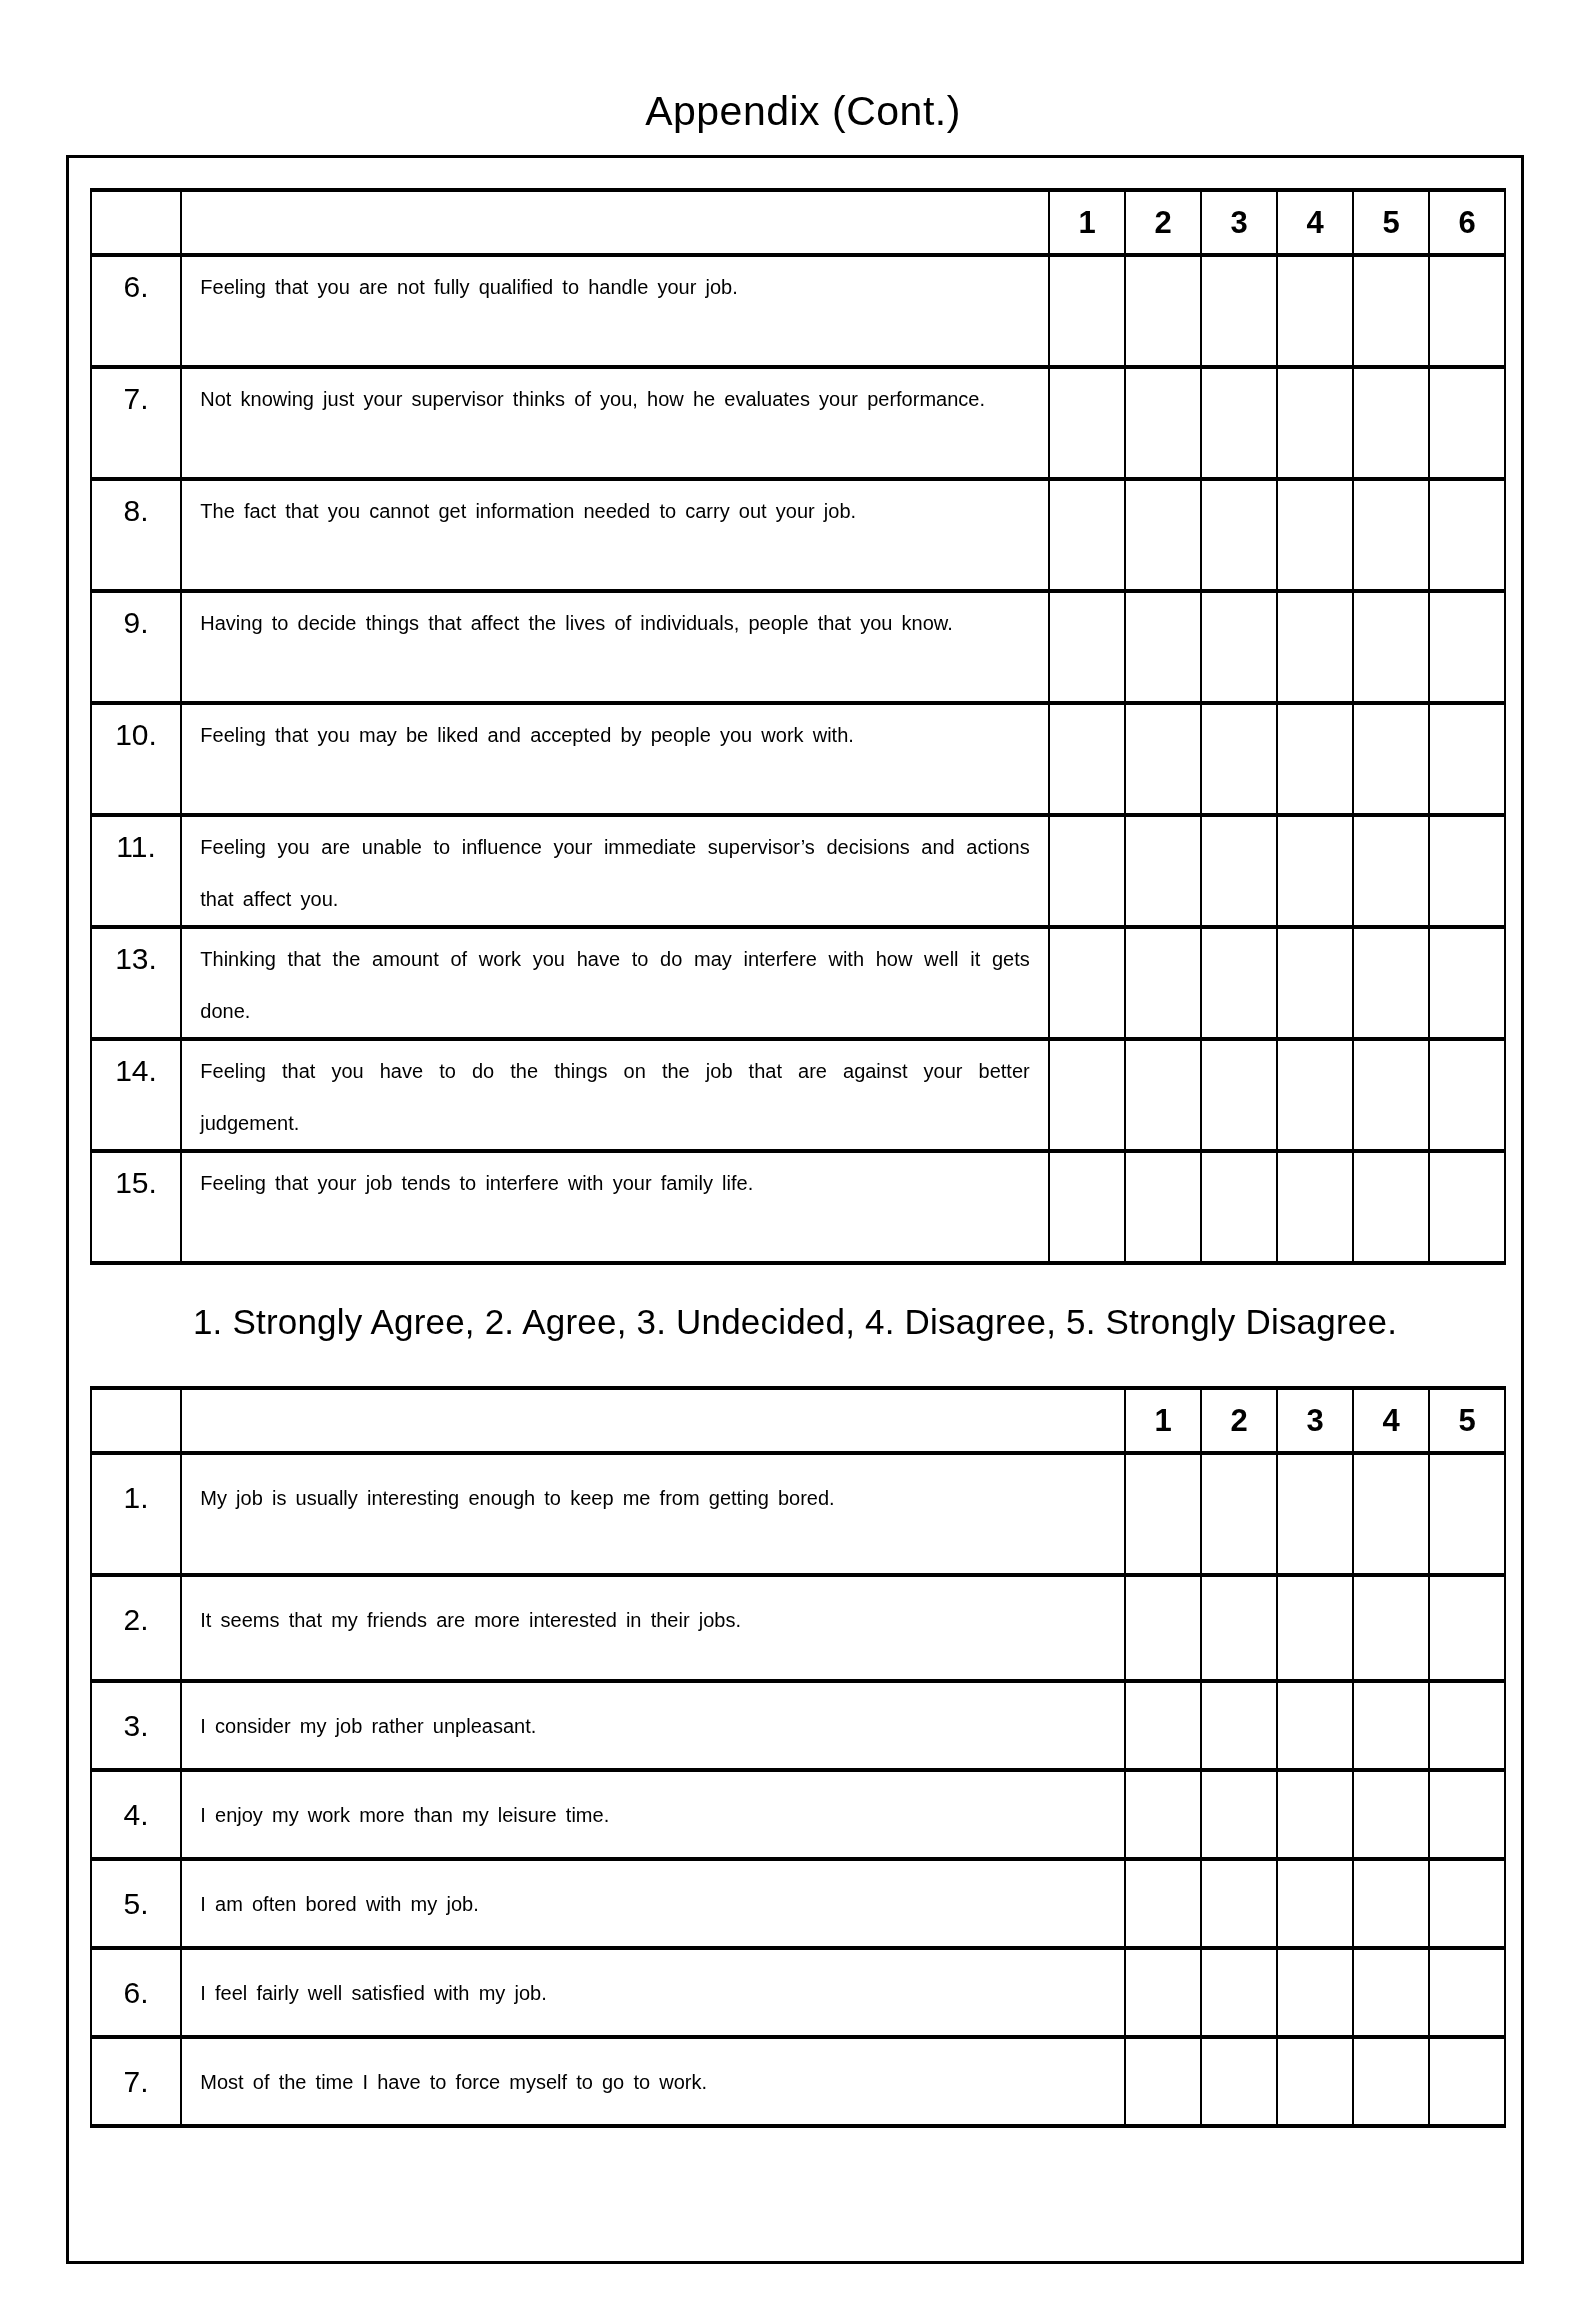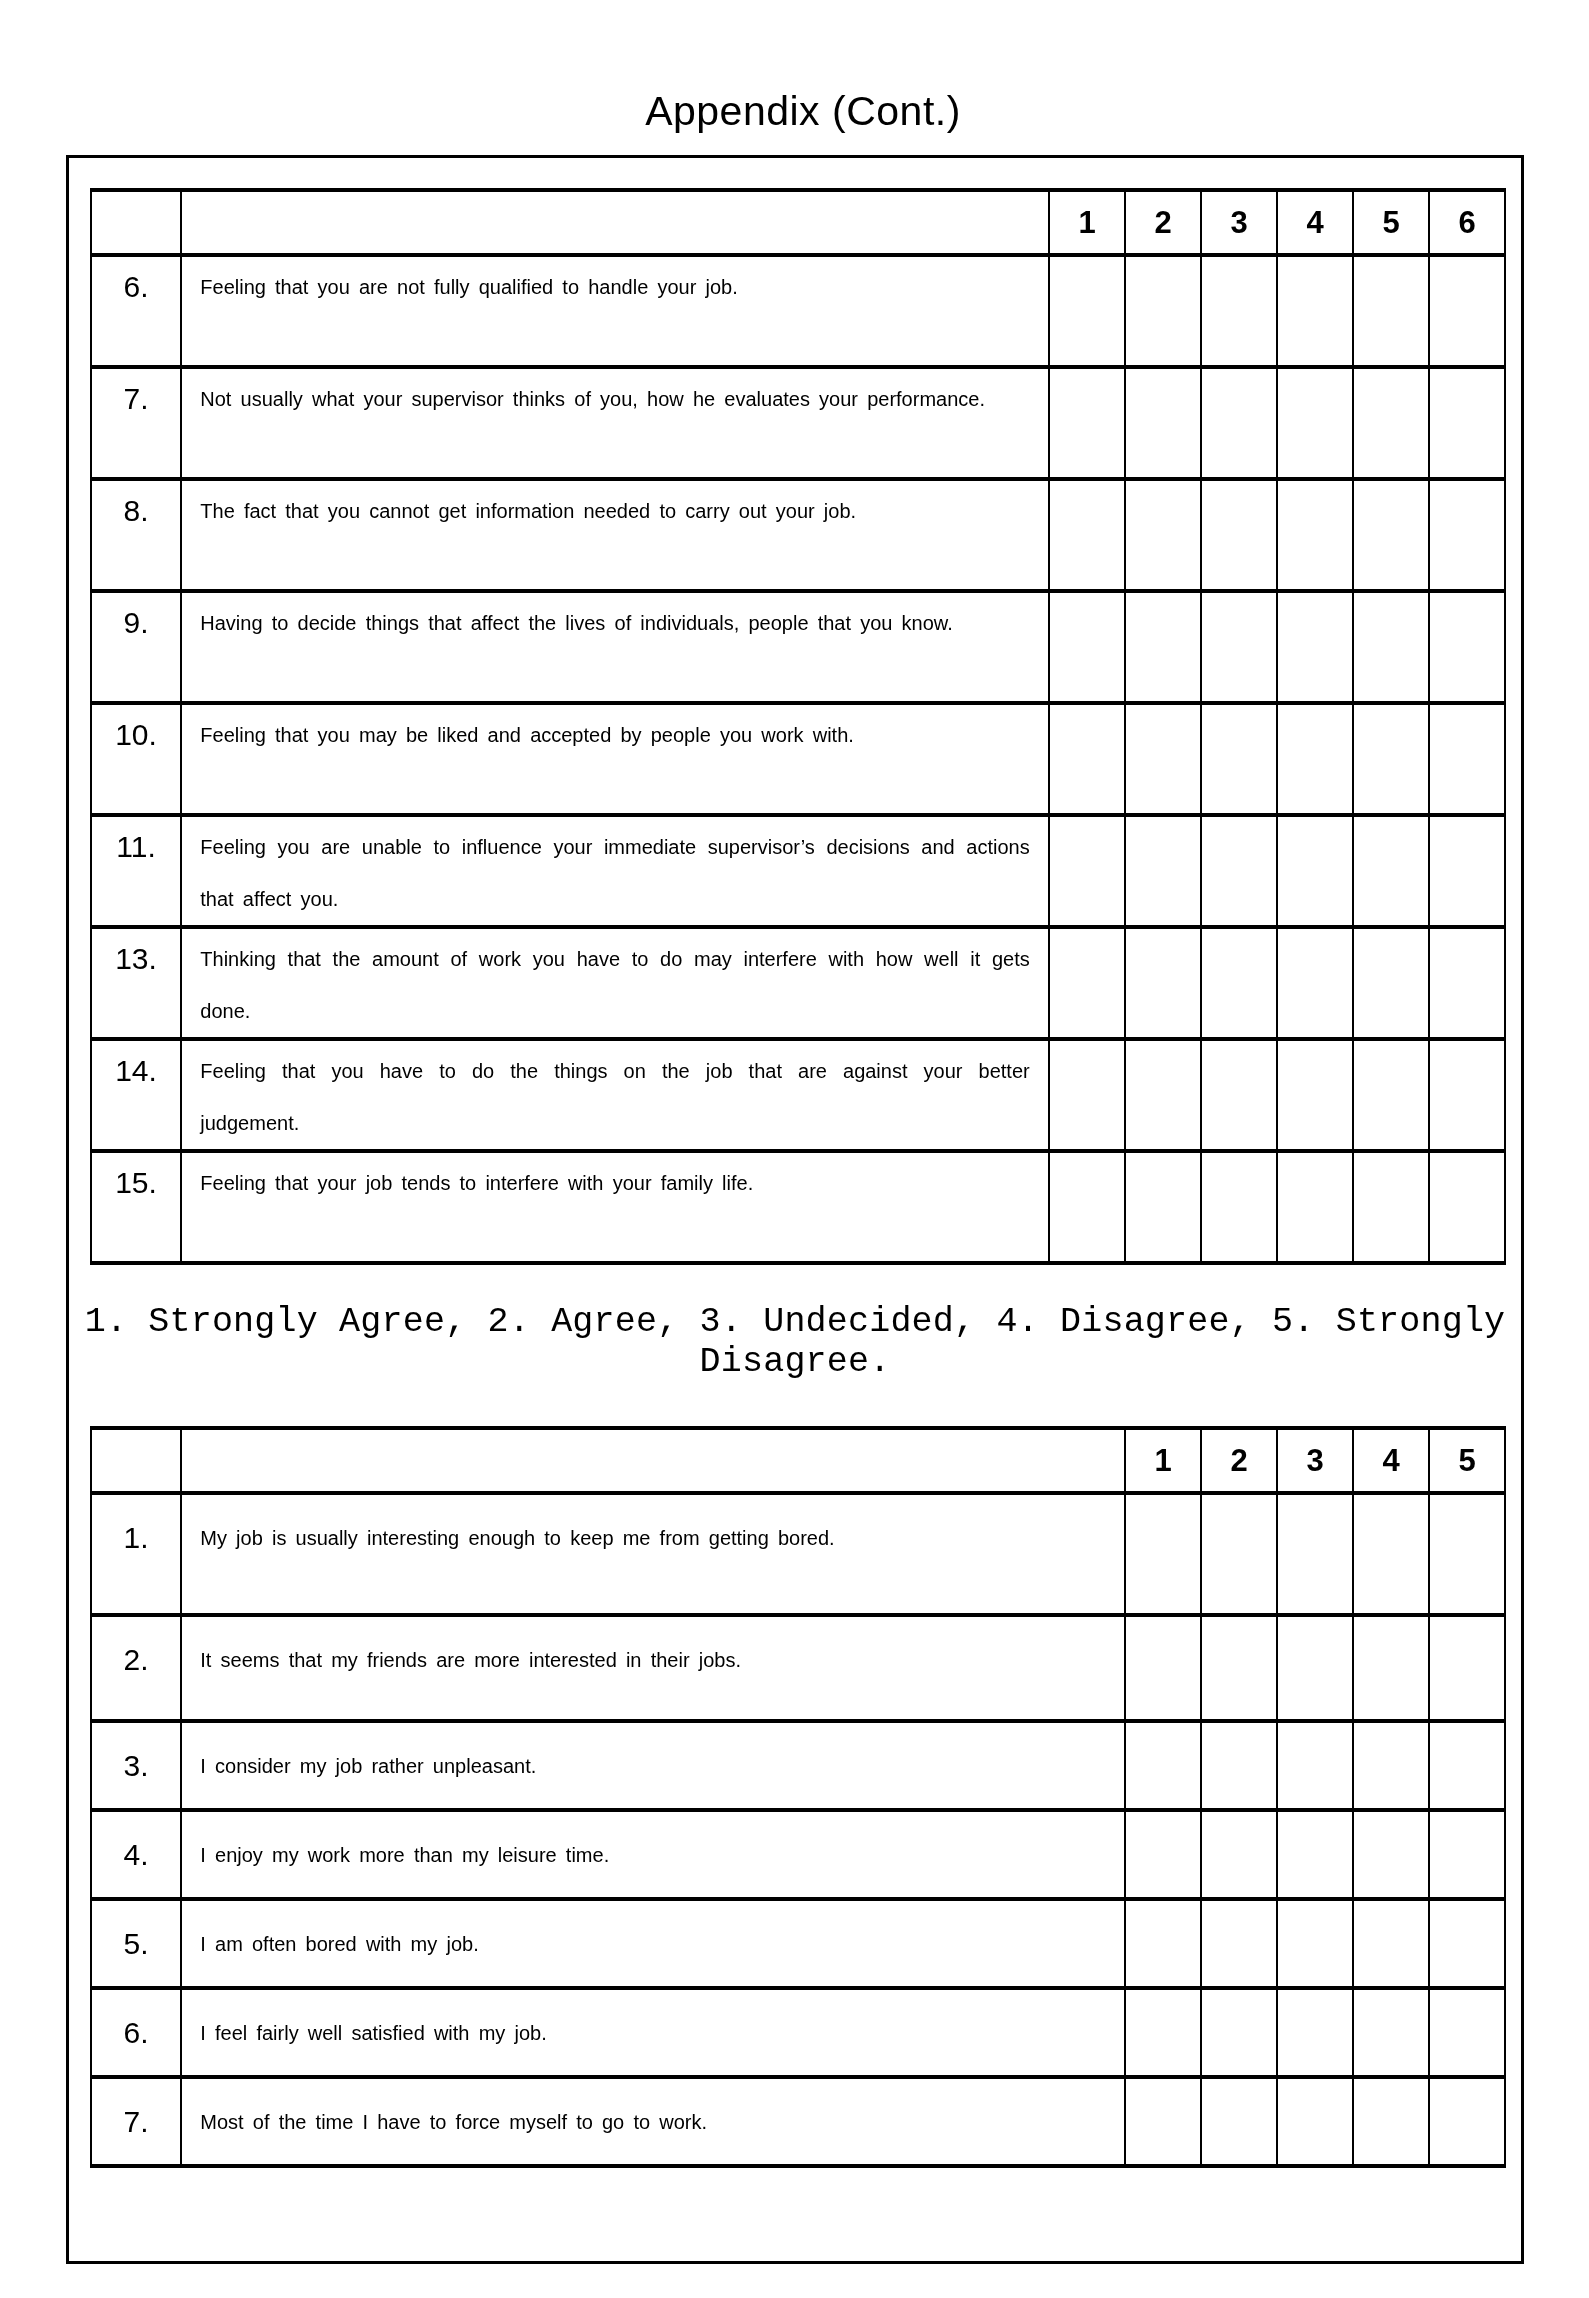--- a/index.html
+++ b/index.html
@@ -84,21 +84,20 @@
   table.t1 td.text-cell { padding-top: 3.7px; }
   table.t2 td.num-cell,
   table.t2 td.text-cell { padding-top: 17.4px; }
   td.rating-cell { background: #fff; }
   .scale-legend {
     margin-top: 37px;
     width: 100%;
     text-align: center;
     font-size: 35px;
     letter-spacing: 0.2px;
-    font-family: Liberation Mono, monospace;
   }
 </style>
 </head>
 <body>
 
 <div class="page-title">Appendix (Cont.)</div>
 
 <div class="outer-box">
 
   <table class="q-table t1">
@@ -120,21 +119,21 @@
           <td class="text-cell">Feeling that you are not fully qualified to handle your job.</td>
           <td class="rating-cell"></td>
           <td class="rating-cell"></td>
           <td class="rating-cell"></td>
           <td class="rating-cell"></td>
           <td class="rating-cell"></td>
           <td class="rating-cell"></td>
         </tr>
         <tr>
           <td class="num-cell">7.</td>
-          <td class="text-cell">Not usually what your supervisor thinks of you, how he evaluates your performance.</td>
+          <td class="text-cell">Not knowing just your supervisor thinks of you, how he evaluates your performance.</td>
           <td class="rating-cell"></td>
           <td class="rating-cell"></td>
           <td class="rating-cell"></td>
           <td class="rating-cell"></td>
           <td class="rating-cell"></td>
           <td class="rating-cell"></td>
         </tr>
         <tr>
           <td class="num-cell">8.</td>
           <td class="text-cell">The fact that you cannot get information needed to carry out your job.</td>

